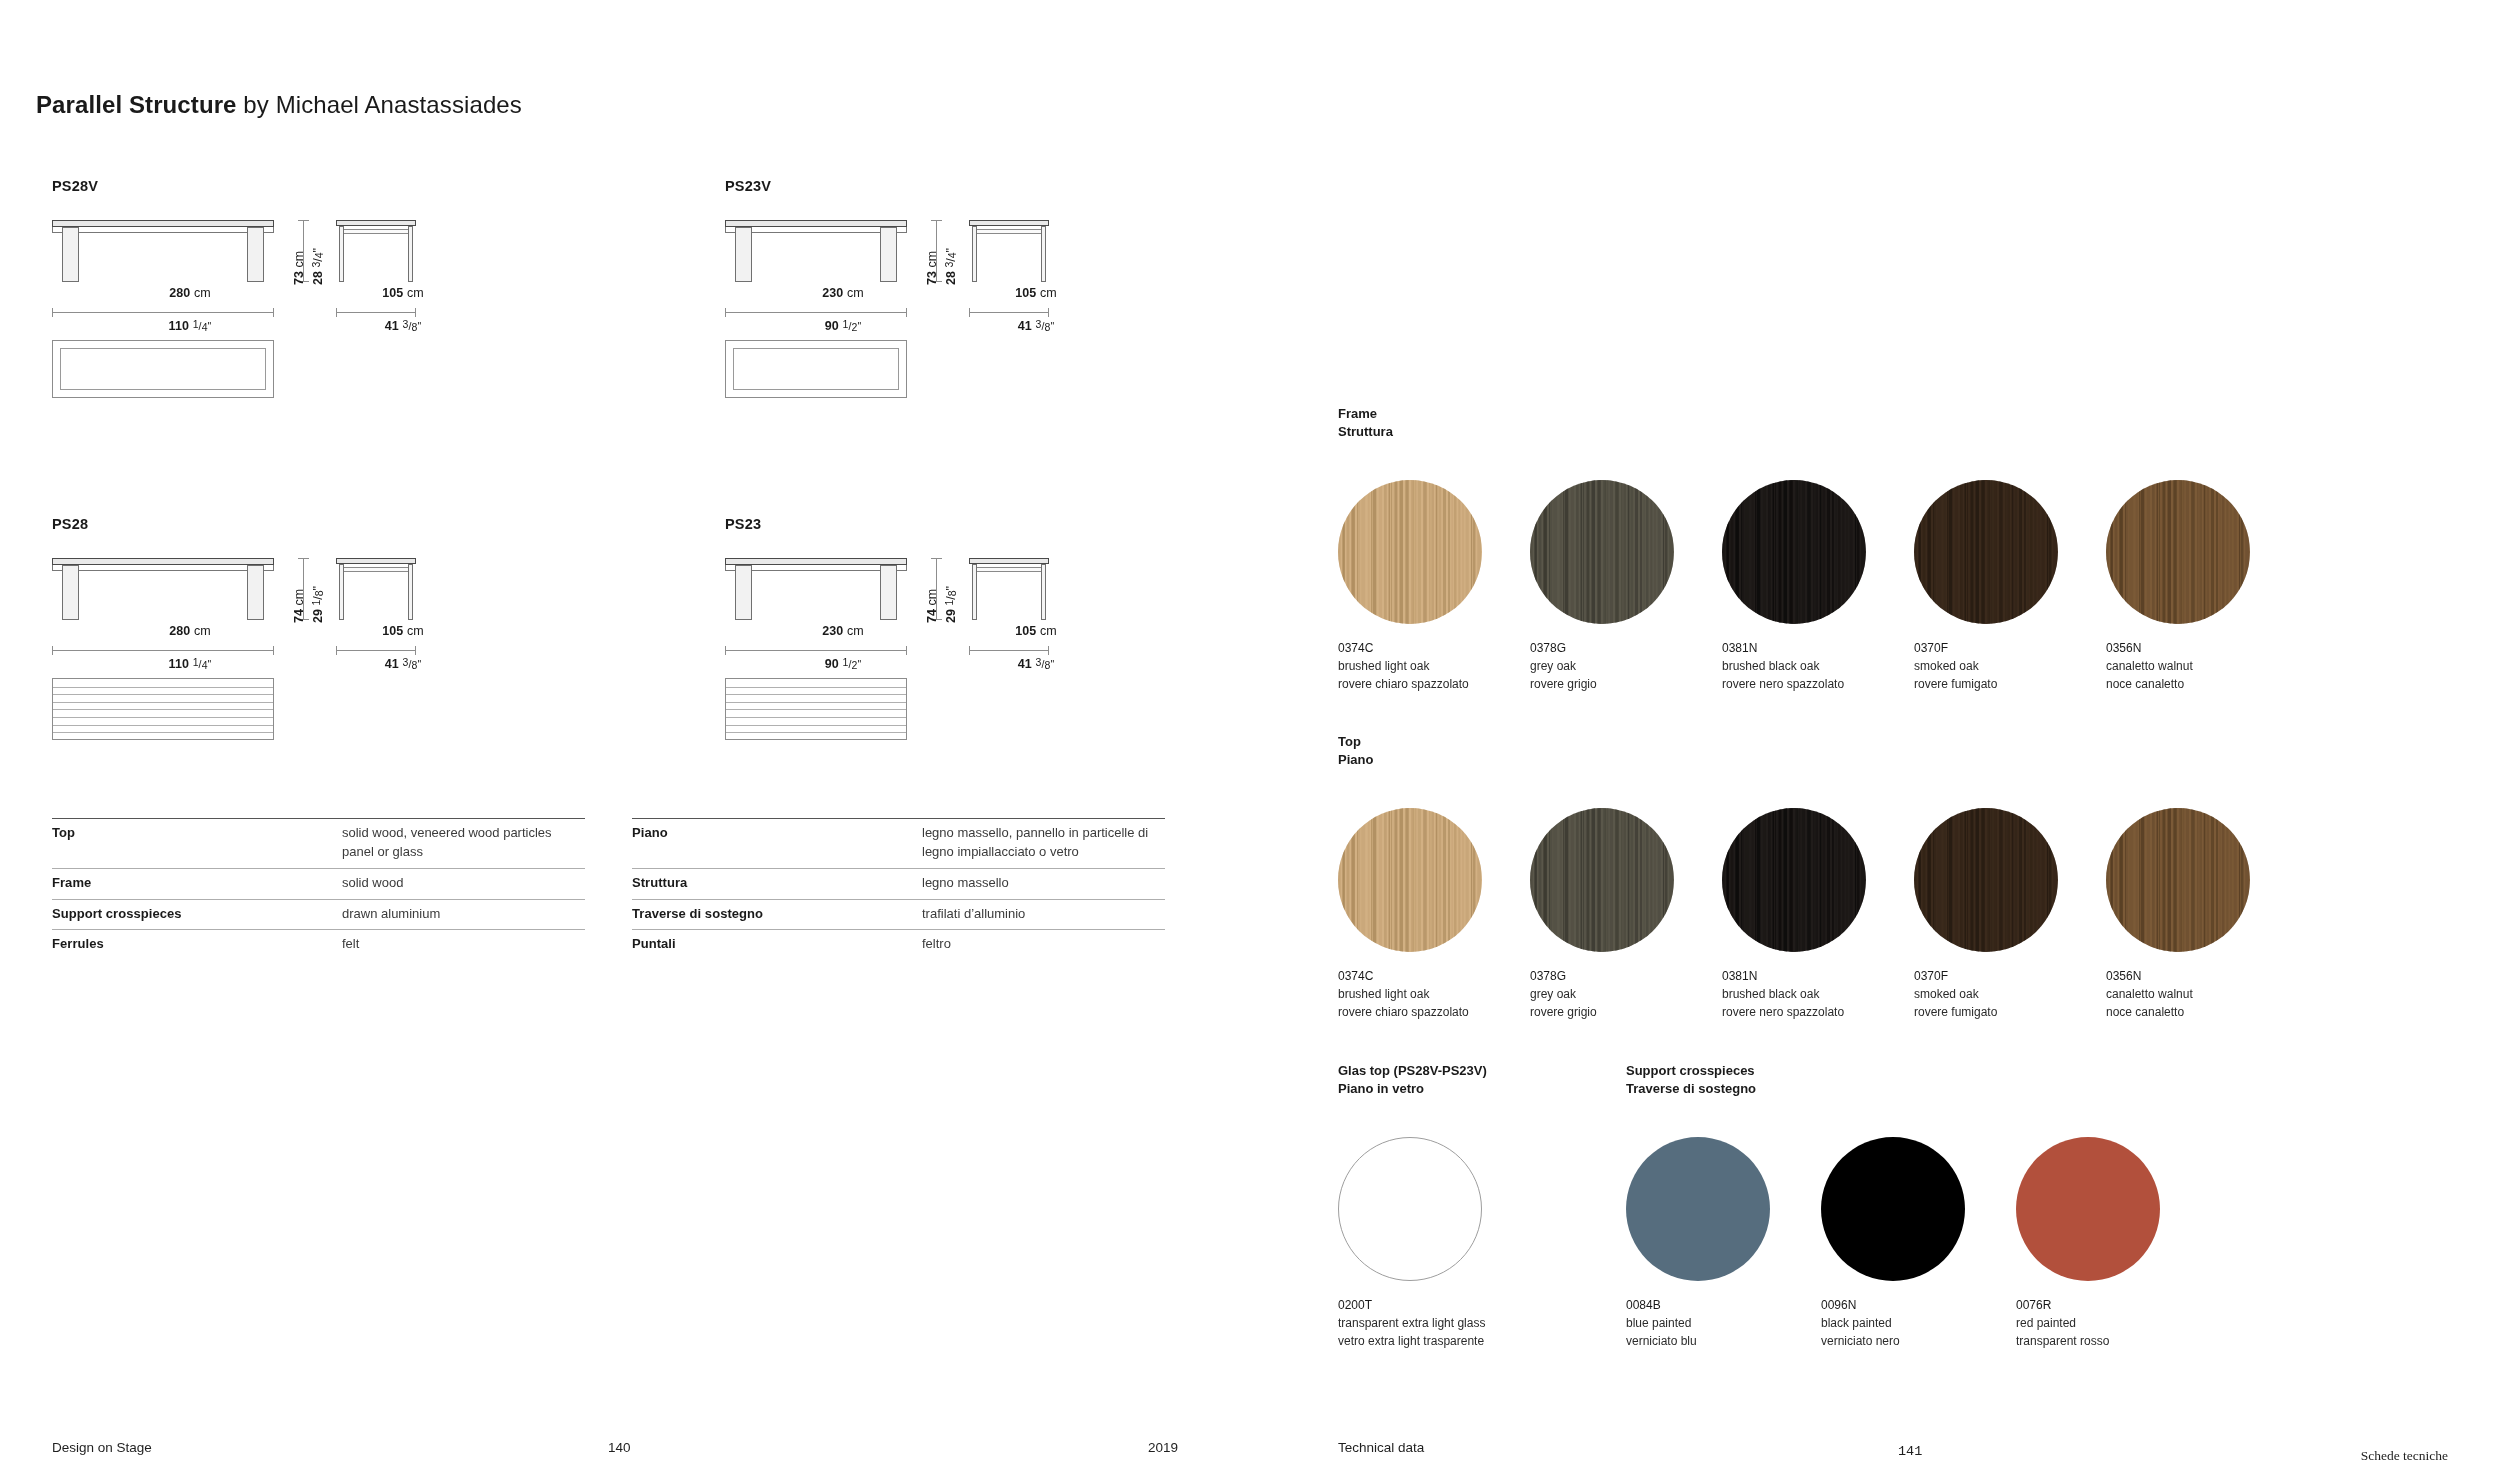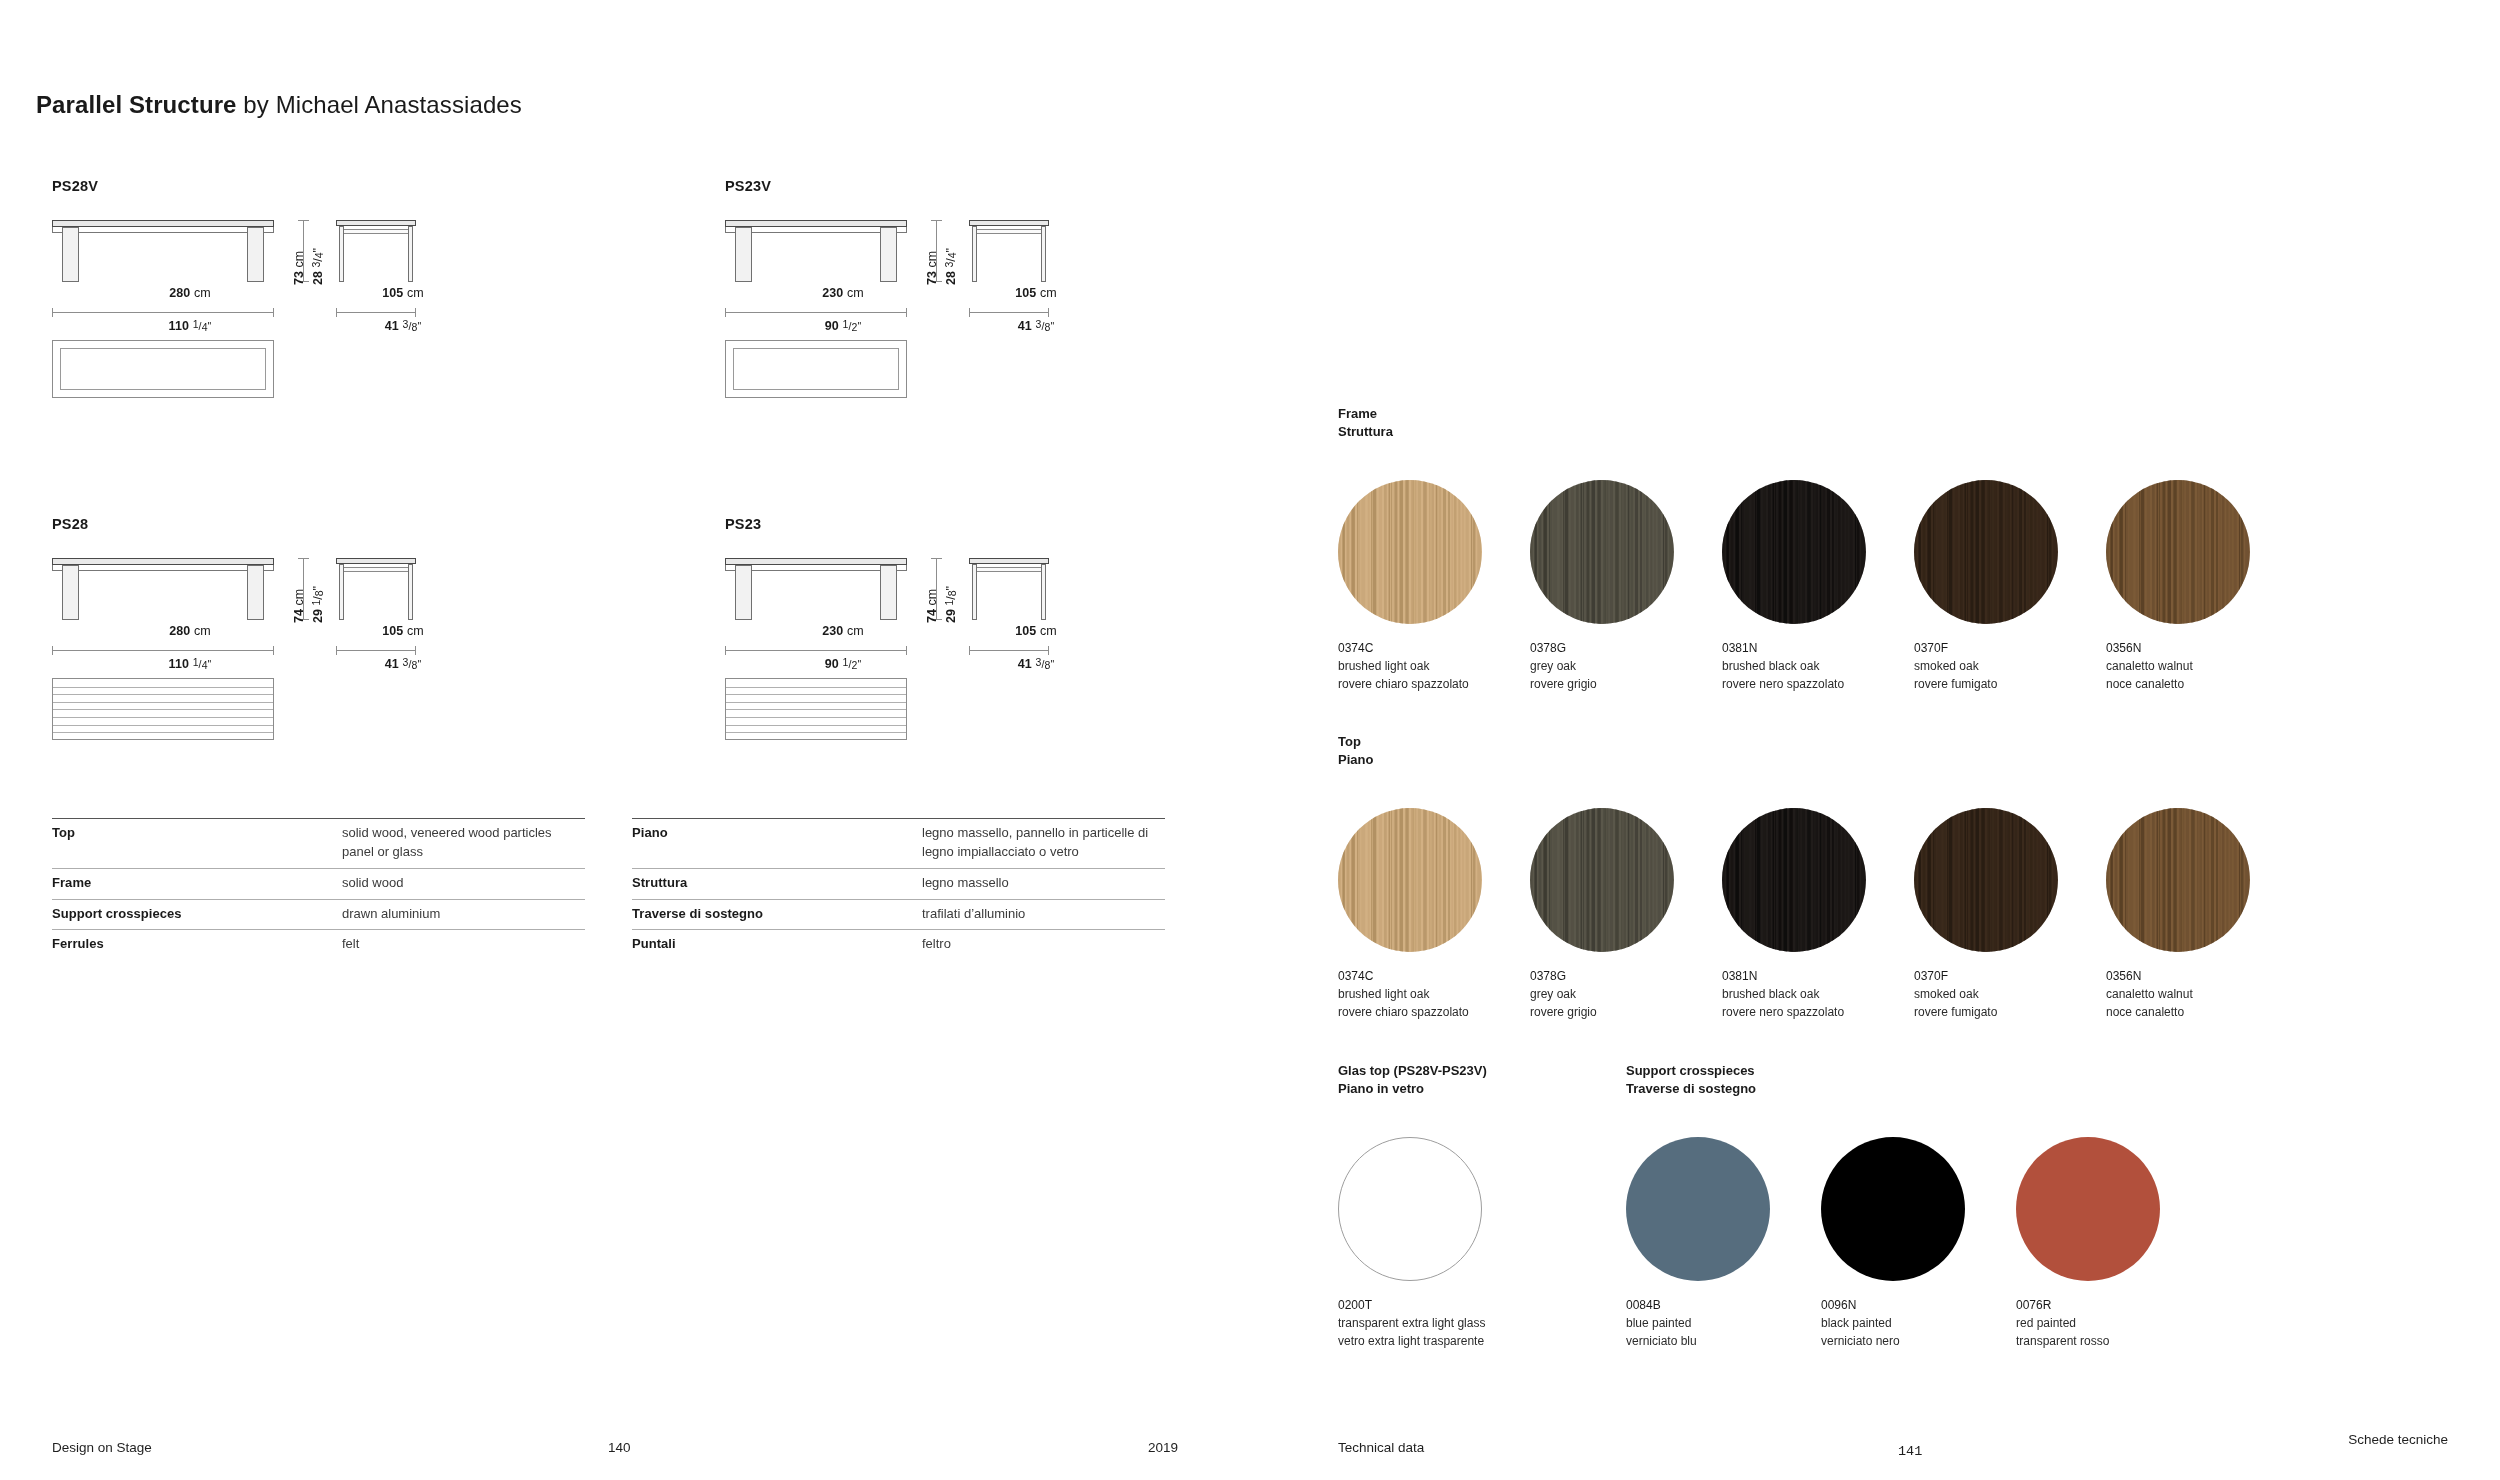--- a/index.html
+++ b/index.html
@@ -920,16 +920,16 @@
 
   <div class="footer" style="left:0; width:1250px;">
     <span style="left:52px; top:20px;">Design on Stage</span>
     <span style="left:608px; top:20px;">140</span>
     <span style="left:1148px; top:20px;">2019</span>
   </div>
 
   <div class="footer" style="left:1250px; width:1250px;">
     <span style="left:88px; top:20px;">Technical data</span>
     <span style="left:648px; top:24px;font-family:Liberation Mono, monospace;">141</span>
-    <span style="right:52px; top:12px;">Schede tecniche</span>
+    <span style="right:52px; top:28px;font-family:Liberation Serif, serif;">Schede tecniche</span>
   </div>
 
 </div>
 
 </body></html>

